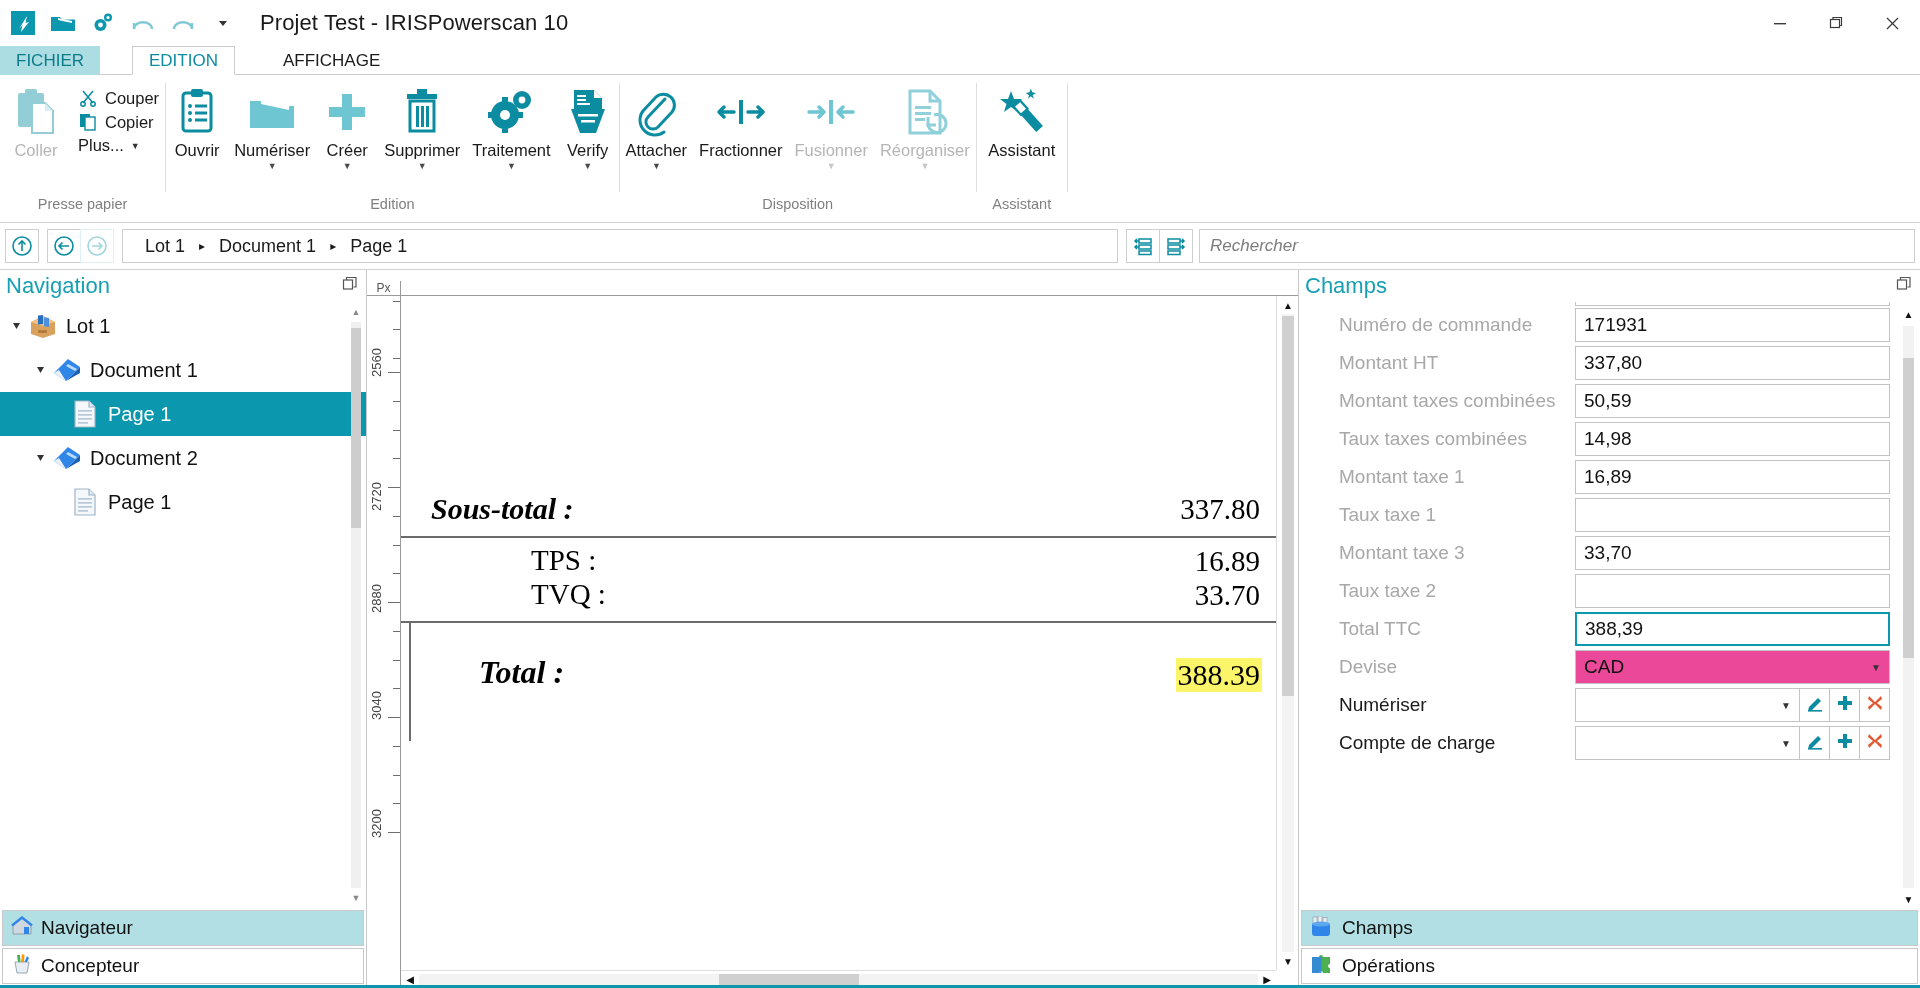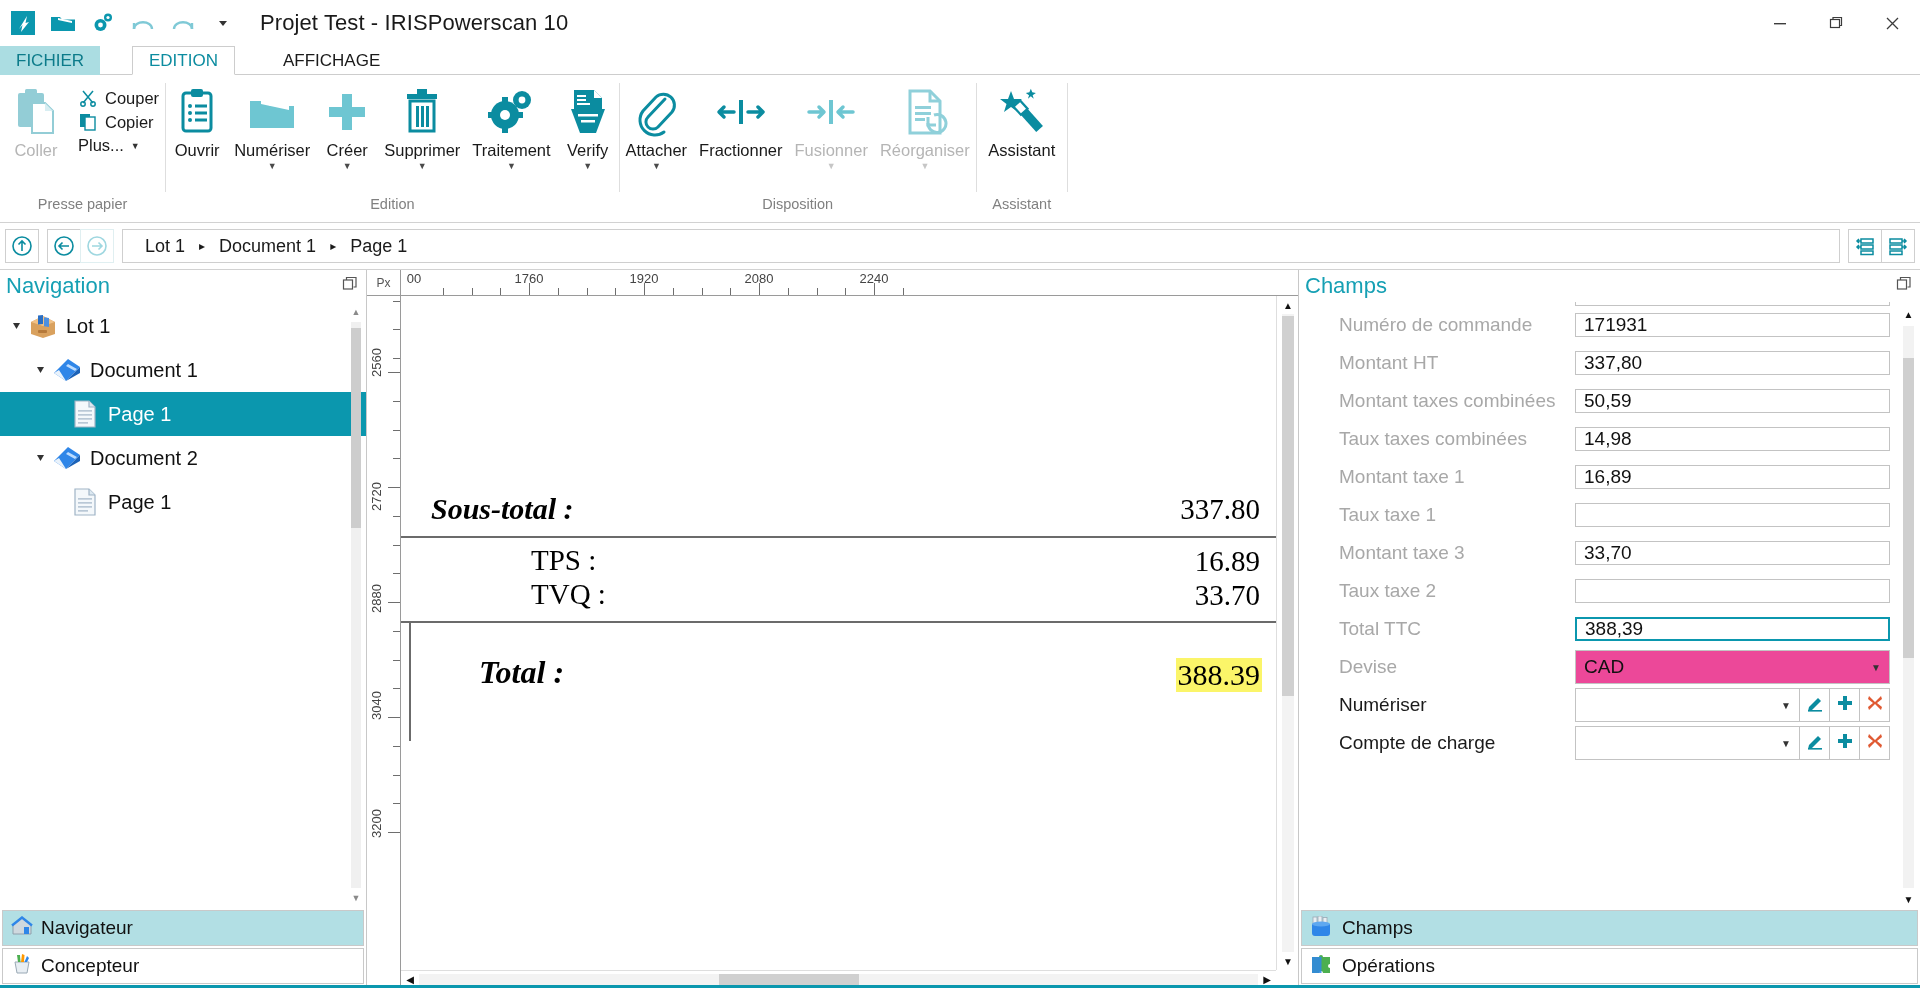--- a/index.html
+++ b/index.html
@@ -81,21 +81,21 @@
   .vscroll .thumb { position: absolute; left: 3px; width: 10px; background: #cdcdcd; }
   .sarr { position: absolute; left: 2px; width: 12px; height: 12px; display: flex; align-items: center; justify-content: center; color: #8a8a8a; font-size: 9px; }
 
   .tabstrip { flex: 0 0 78px; padding: 2px; background: #fff; }
   .ptab { height: 36px; display: flex; align-items: center; gap: 8px; padding: 0 8px; border: 1px solid #c9c9c9;
           background: #fff; font-size: 19px; color: #111; cursor: pointer; margin-bottom: 2px; }
   .ptab.active { background: #b2dfe4; }
 
   
   .viewer { flex: 1 1 auto; display: flex; flex-direction: column; background: #fff; position: relative; min-width: 0; }
-  .hruler { flex: 0 0 26px; display: flex; position: relative; background: #fff; border-bottom: 1px solid #9a9a9a; }
+  .hruler { flex: 0 0 26px; display: flex; position: relative; background: #fff; border-bottom: 1px solid #9a9a9a; align-items: flex-end; }
   .hruler .unit { flex: 0 0 34px; display: flex; align-items: center; justify-content: center; font-size: 12px; color: #555;
                   border-right: 1px solid #9a9a9a; }
   .hruler .ticks { flex: 1 1 auto; position: relative; overflow: hidden; }
   .htick { position: absolute; bottom: 0; width: 1px; background: #6e6e6e; }
   .hlab { position: absolute; top: 1px; font-size: 13px; color: #444; transform: translateX(-50%); }
   .canvasrow { flex: 1 1 auto; display: flex; min-height: 0; }
   .vruler { flex: 0 0 34px; position: relative; border-right: 1px solid #9a9a9a; background: #fff; }
   .vtick { position: absolute; right: 0; height: 1px; background: #6e6e6e; }
   .vlab { position: absolute; left: 2px; font-size: 13px; color: #444; writing-mode: vertical-rl; transform: rotate(180deg); }
   .canvaswrap { flex: 1 1 auto; position: relative; overflow: hidden; background: #fff; }
@@ -113,21 +113,21 @@
   .hbar .a { width: 18px; display: flex; align-items: center; justify-content: center; font-size: 10px; color: #111; }
   .hbar .trk { flex: 1 1 auto; height: 11px; background: #f3f3f3; position: relative; }
   .hbar .thumb { position: absolute; top: 0; height: 11px; background: #d0d0d0; }
 
   
   .rightpanel { flex: 0 0 622px; display: flex; flex-direction: column; border-left: 1px solid #c8c8c8; background: #fff; }
   .fieldsarea { flex: 1 1 auto; position: relative; overflow: hidden; }
   .frow { display: flex; align-items: center; height: 38px; padding-left: 40px; }
   .flabel { flex: 0 0 236px; font-size: 19px; color: #a8a8a8; }
   .flabel.dark { color: #1a1a1a; }
-  .fval { flex: 1 1 auto; height: 24px; border: 1px solid #c3c3c3; background: #fff; display: flex; align-items: center;
+  .fval { flex: 1 1 auto; height: 34px; border: 1px solid #c3c3c3; background: #fff; display: flex; align-items: center;
           padding: 0 8px; font-size: 19px; color: #111; margin-right: 30px; }
   .fval.focus { border: 2px solid #0b97ae; }
   .fval.clipped { border-bottom: 1px solid #c3c3c3; }
   .fsel { flex: 1 1 auto; display: flex; align-items: center; margin-right: 30px; }
   .fsel .combo { flex: 1 1 auto; height: 34px; border: 1px solid #c3c3c3; background: #fff; display: flex; align-items: center;
                  justify-content: space-between; padding: 0 8px; font-size: 19px; color: #111; cursor: pointer; }
   .fsel .combo.yellow { background: #ec4899; border-color: #c3c3c3; }
   .fbtn { width: 30px; height: 34px; border: 1px solid #c3c3c3; border-left: 0; background: #fff; display: flex;
           align-items: center; justify-content: center; cursor: pointer; }
   .caretdn { font-size: 10px; color: #333; }
@@ -488,20 +488,23 @@
           <g stroke="#0b8ca0" stroke-width="1.5" fill="none">
             <rect x="3" y="4" width="12" height="4"></rect>
             <rect x="3" y="10" width="12" height="4"></rect>
             <rect x="3" y="16" width="12" height="3.5"></rect>
             <path d="M15 6 L19 6 M17 4 L19 6 L17 8"></path>
             <path d="M15 12 L19 12 M17 10 L19 12 L17 14"></path>
           </g>
         </svg>
     </div>
 
+    <div class="searchbox">
+      <input type="text" placeholder="Rechercher" style="">
+    </div>
   </div>
 
   <div class="main">
 
     <div class="leftpanel">
       <div class="panel-head">
         <span class="panel-title">Navigation</span>
         <span class="pin">
           <svg width="16" height="16" viewBox="0 0 16 16">
               <rect x="1.5" y="4" width="9" height="9" fill="none" stroke="#555" stroke-width="1.2"></rect>

